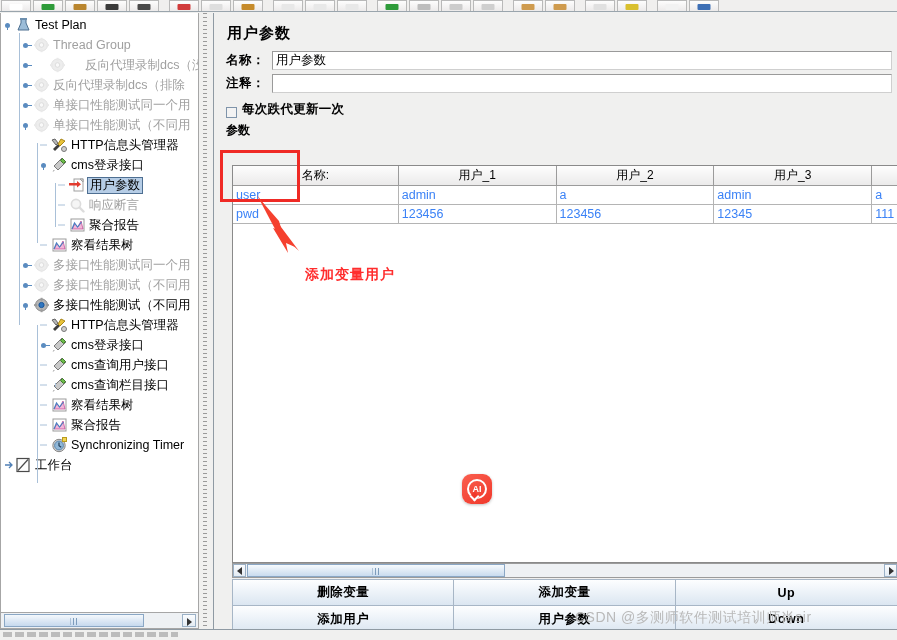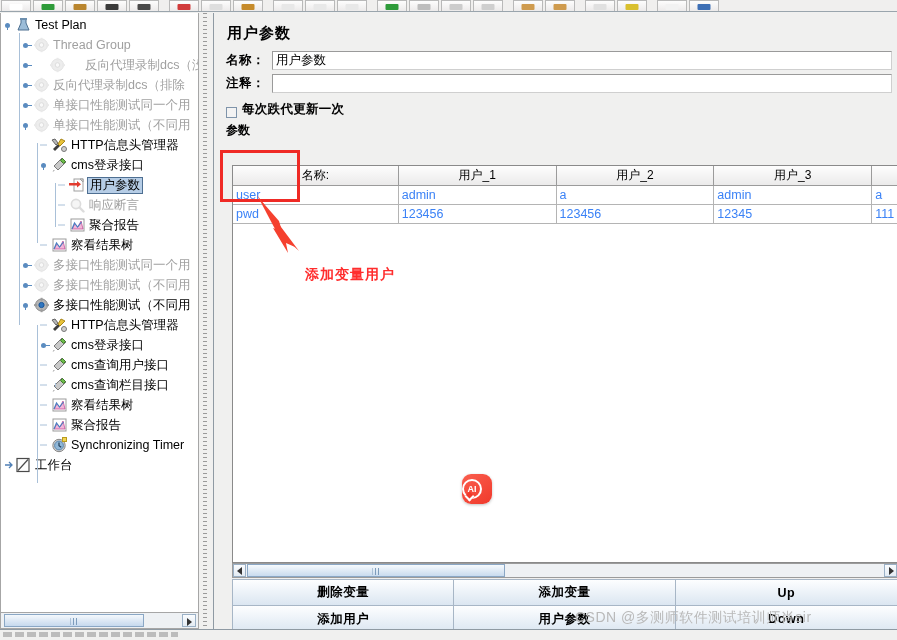--- a/index.html
+++ b/index.html
@@ -249,21 +249,21 @@
     white-space:nowrap;
   }
   .ann-arrow{position:absolute;left:255px;top:195px;pointer-events:none;}
 
   
   .ai-badge{
     position:absolute;left:462px;top:474px;width:30px;height:30px;
     border-radius:9px;
     background:linear-gradient(145deg,#fa5e4e,#f0392b);
     box-shadow:0 1px 3px rgba(0,0,0,.25);
-    display:flex;align-items:center;justify-content:flex-start;
+    display:flex;align-items:center;justify-content:center;
   }
   .ai-badge .bub{
     width:20px;height:20px;border-radius:50%;
     border:2px solid #fff;box-sizing:border-box;
     display:flex;align-items:center;justify-content:center;
     position:relative;
   }
   .ai-badge .bub::after{
     content:"";position:absolute;left:2px;bottom:-3px;
     width:5px;height:5px;background:#f0392b;

